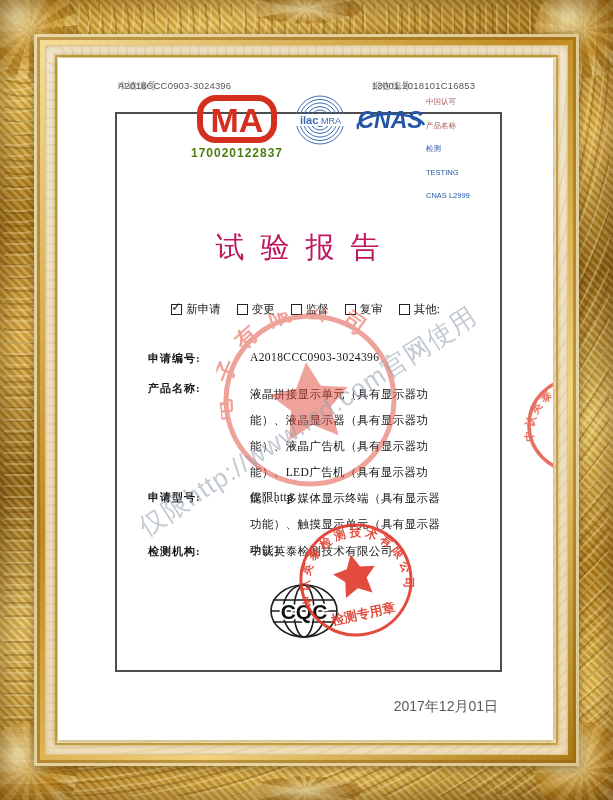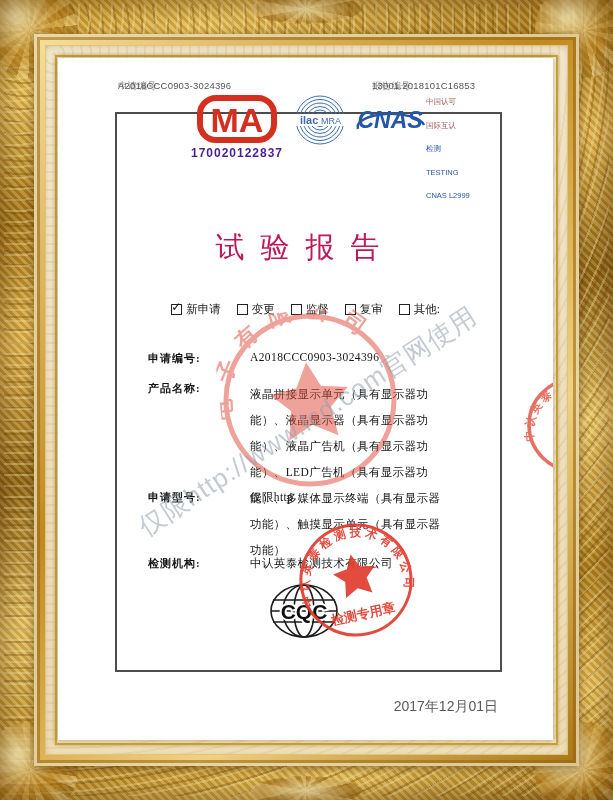--- a/index.html
+++ b/index.html
@@ -73,42 +73,42 @@
   .paper *{position:absolute;}
 
   .hdr{font-size:9.5px;color:#8f8f8f;letter-spacing:.2px;white-space:nowrap;font-family:"Liberation Sans","DejaVu Sans",sans-serif;}
   .hdr b{font-weight:400;color:#555;}
   .hdr-left{left:60px;top:22px;}
   .hdr-right{left:314px;top:22px;}
 
   .border-box{left:57px;top:54px;width:383px;height:556px;border:2px solid #4d4d4d;background:transparent;}
 
   .cma{left:138px;top:36px;width:82px;height:50px;}
-  .cma-num{left:126px;top:88px;width:106px;text-align:center;color:#4c1d95;
+  .cma-num{left:126px;top:88px;width:106px;text-align:center;color:#4d7c0f;
     font:700 12px "Liberation Sans","DejaVu Sans",sans-serif;letter-spacing:1px;}
   .ilac{left:236px;top:36px;width:52px;height:52px;}
   .cnas{left:294px;top:40px;width:76px;height:44px;}
   .cnas-side{left:368px;top:26px;font-family:"Liberation Sans","DejaVu Sans",sans-serif;
     font-size:7.5px;line-height:10.5px;white-space:nowrap;}
   .cnas-side .ln{position:static;display:block;color:#2456a8;font-weight:400;margin-top:13px;}
   .cnas-side .ln.red{color:#a05555;}
 
   .title1{left:0;top:128px;width:100%;text-align:center;font-size:30px;letter-spacing:8px;color:#141414;}
   .title2{left:0;top:170px;width:100%;text-align:center;font-size:29px;letter-spacing:16px;color:#be185d;}
 
   .opts{left:0;top:244px;width:100%;display:flex;position:absolute;justify-content:center;gap:16px;
     font-size:11.5px;color:#1c1c1c;}
   .opt{position:static;display:flex;align-items:center;gap:4px;}
   .opt .lab{position:static;}
   .cbox{position:relative;width:9px;height:9px;border:1.2px solid #222;display:inline-block;}
   .cbox.checked::after{content:"✓";position:absolute;left:-1px;top:-5px;font-size:12px;color:#111;}
 
   .f-lbl{left:90px;font-size:11px;font-weight:600;color:#161616;white-space:nowrap;letter-spacing:1px;}
   .f-val{left:192px;font-size:11.5px;color:#161616;letter-spacing:.4px;}
-  .r1{top:293px}.r2{top:323px}.r3{top:432px}.r4{top:498px}
+  .r1{top:293px}.r2{top:323px}.r3{top:432px}.r4{top:486px}
   .val-multi{width:236px;white-space:pre-line;line-height:26px;}
 
   .cqc{left:210px;top:524px;width:72px;height:58px;}
   .stamp-test{left:238px;top:462px;width:120px;height:120px;transform:rotate(-12deg);opacity:.92;}
   .stamp-co{left:162px;top:252px;width:180px;height:180px;transform:rotate(-6deg);opacity:.5;}
   .stamp-right{left:465px;top:315px;width:104px;height:104px;opacity:.78;}
 
   .wm{left:-10px;top:346px;width:520px;text-align:center;
     transform:rotate(-33deg);
     font-family:"Liberation Sans","DejaVu Sans",sans-serif;
@@ -165,21 +165,21 @@
     <text x="27" y="30" font-size="9" fill="#3b6bb5" font-family="Liberation Sans, sans-serif">MRA</text>
   </svg>
 
   <svg class="cnas" viewBox="0 0 76 44">
     <path d="M 6,31 A 33,13 0 1 1 72,27" fill="none" stroke="#2456a8" stroke-width="2.4"></path>
     <text x="38" y="30" text-anchor="middle" font-size="23" font-weight="bold" font-style="italic" fill="#2456a8" font-family="Liberation Sans, sans-serif">CNAS</text>
   </svg>
 
   <div class="cnas-side">
     <span class="ln red">中国认可</span>
-    <span class="ln red">国际互认</span>
+    <span class="ln red">产品名称</span>
     <span class="ln">检测</span>
     <span class="ln">TESTING</span>
     <span class="ln">CNAS L2999</span>
   </div>
 
   <div class="title2">试验报告</div>
 
   <div class="opts">
     <span class="opt">
       <span class="cbox checked"></span>

